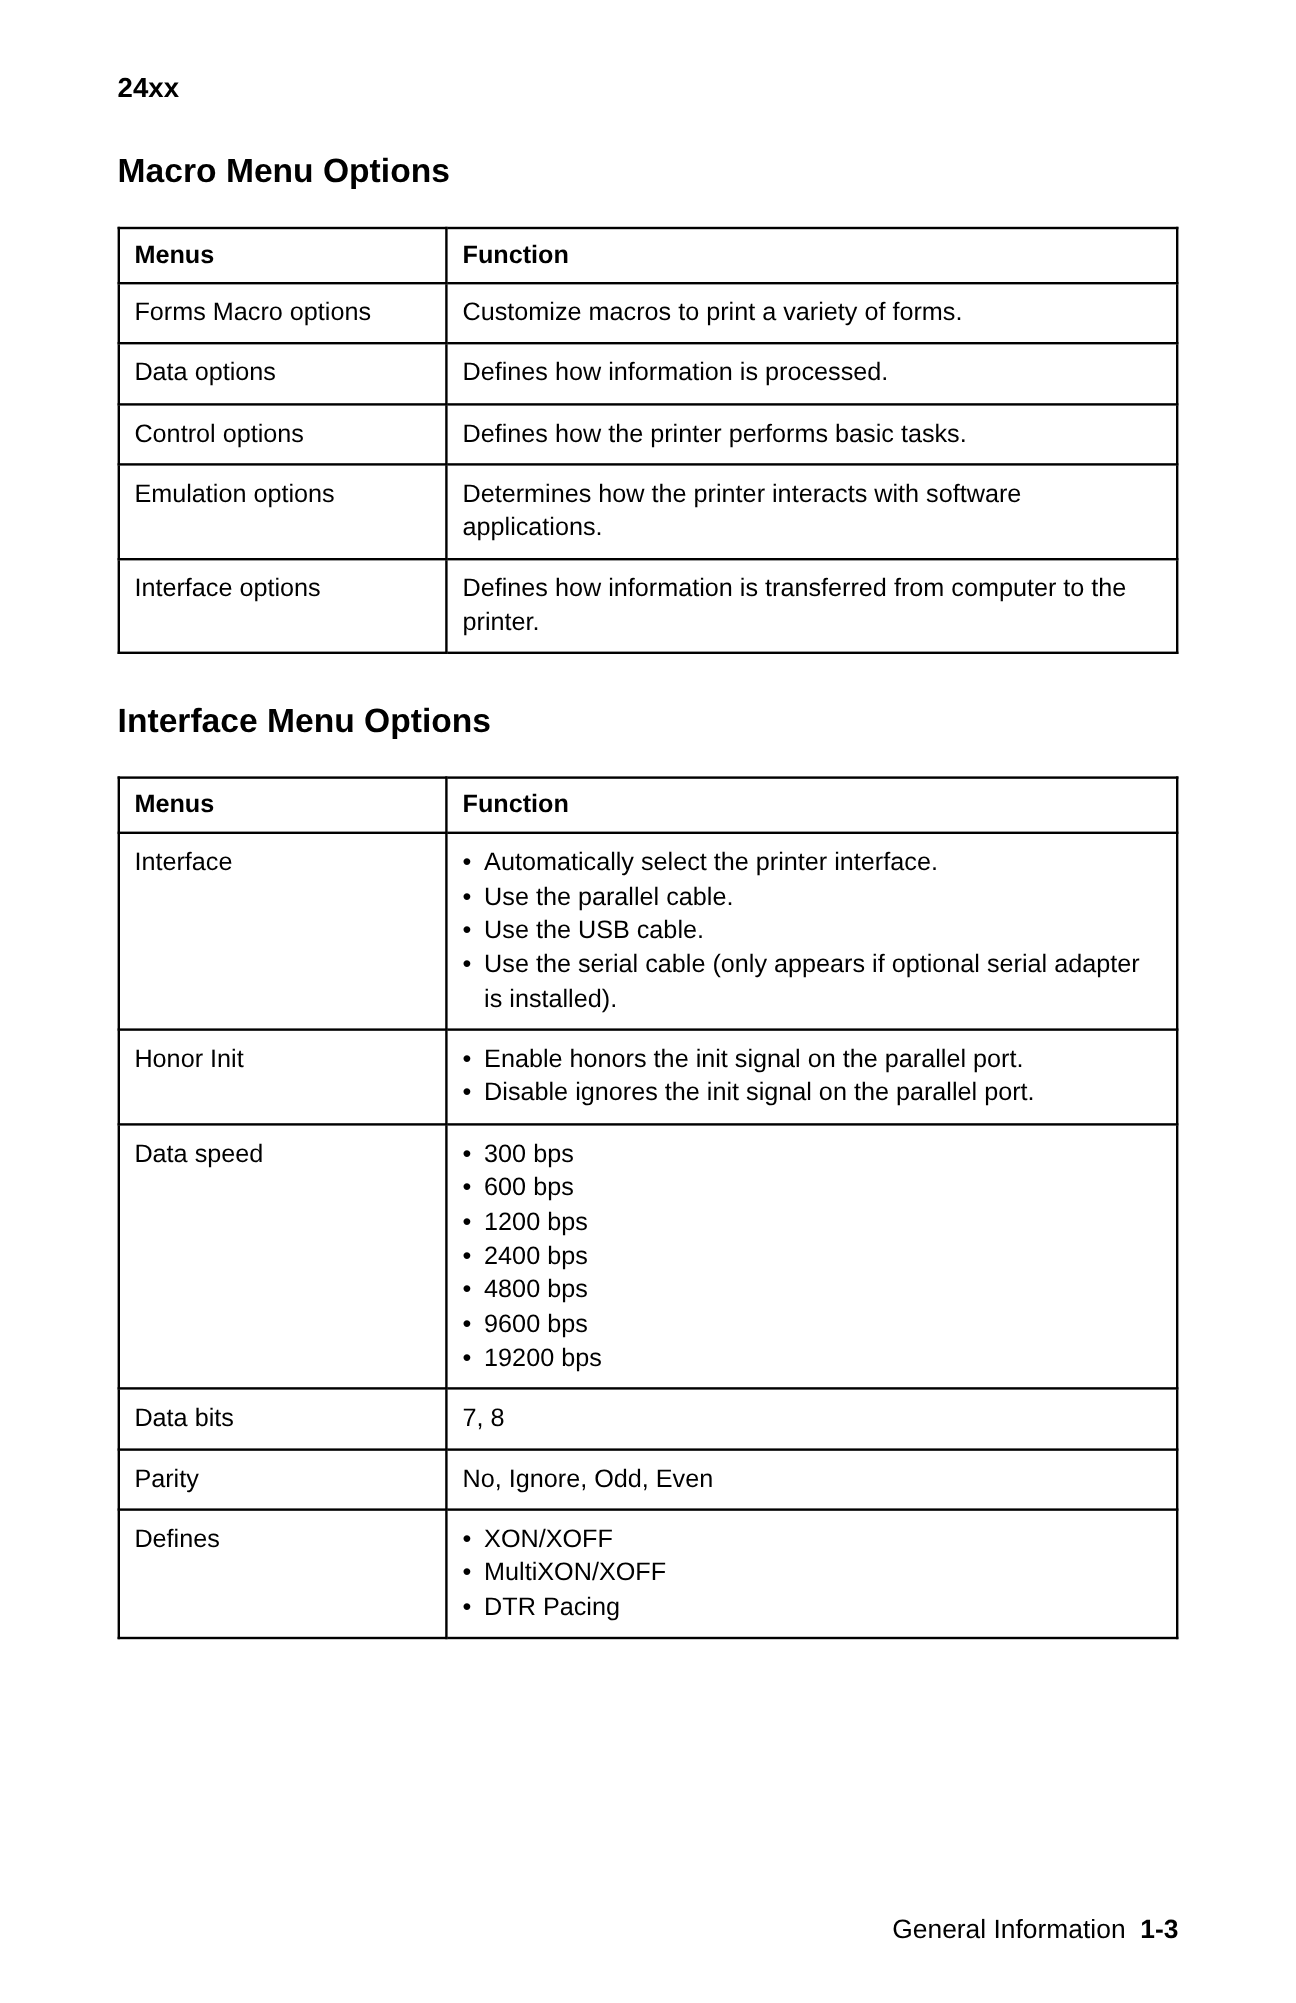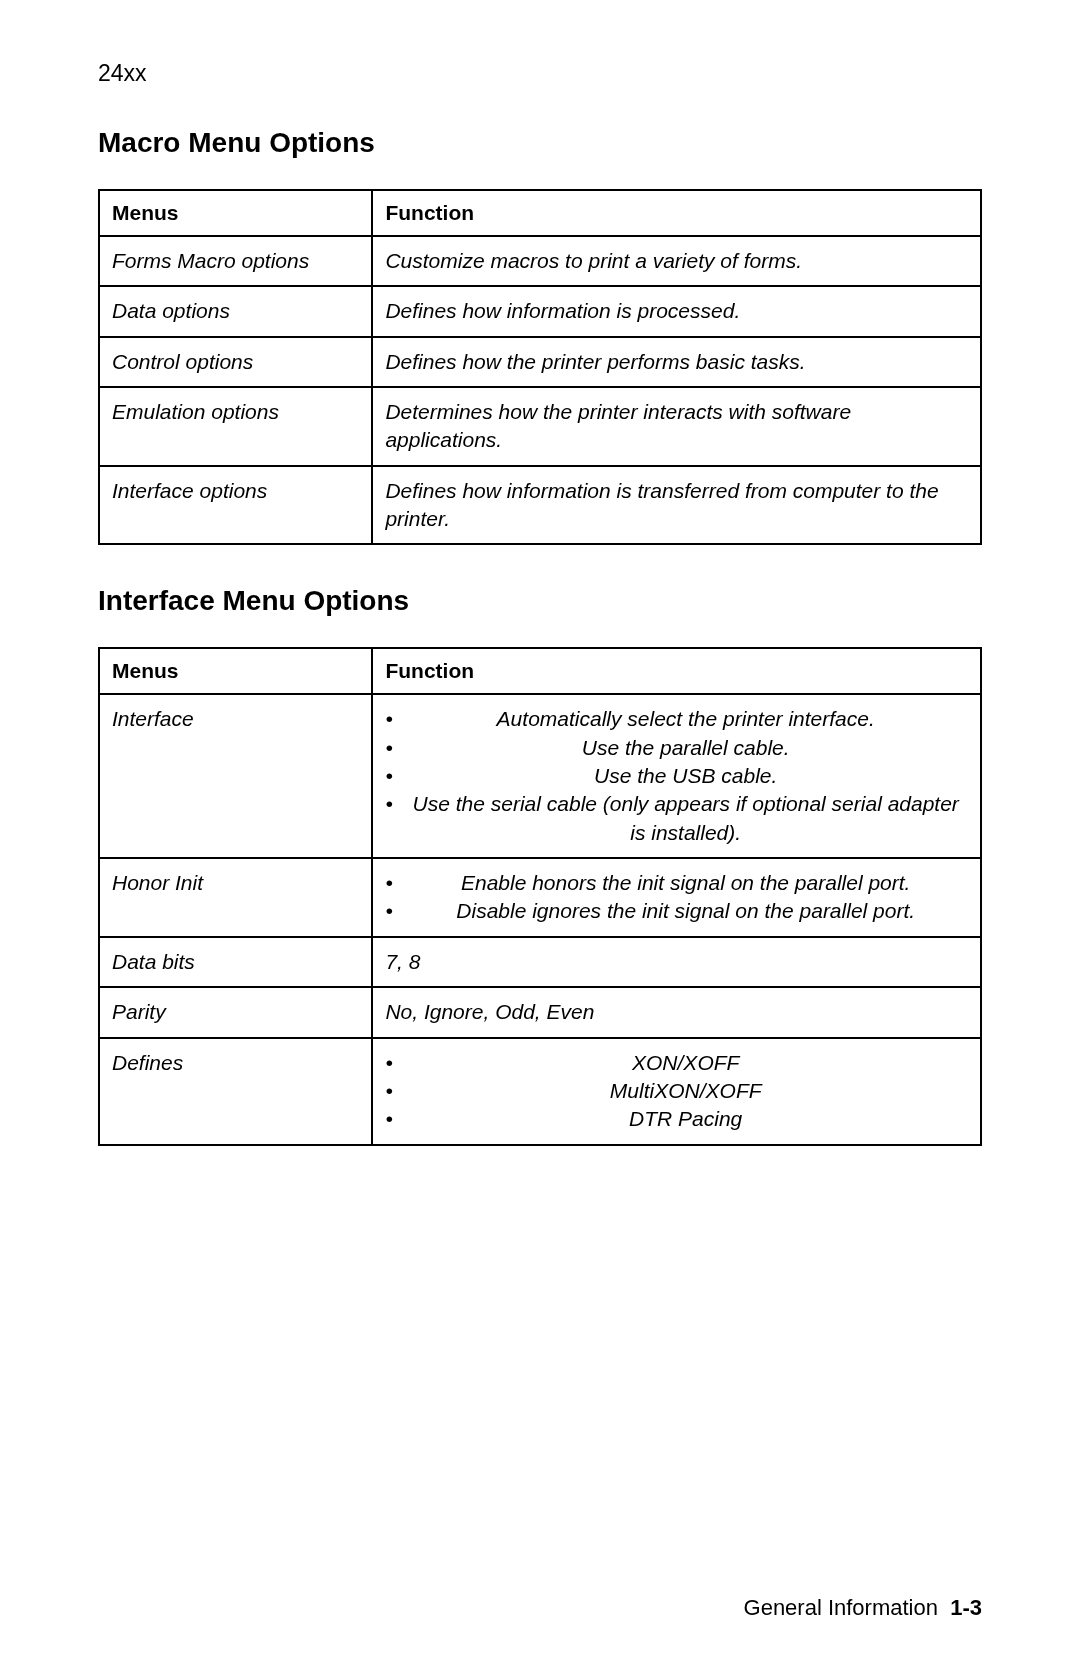--- a/index.html
+++ b/index.html
@@ -11,21 +11,21 @@
   }
   .page {
     width: 1080px;
     height: 1669px;
     box-sizing: border-box;
     padding: 60px 98px 40px 98px;
     position: relative;
   }
   .hdr-model {
     font-size: 23px;
-    font-weight: normal;
+    font-weight: bold;
     margin-bottom: 40px;
   }
   h2.section {
     font-size: 28px;
     font-weight: bold;
     margin: 0 0 30px 0;
   }
   h2.section + table { margin-top: 0; }
   .gap { height: 40px; }
   table {
@@ -41,29 +41,27 @@
     text-align: left;
     font-weight: bold;
     font-size: 21px;
     padding: 10px 12px;
   }
   td {
     font-size: 21px;
     padding: 10px 12px;
     vertical-align: top;
     line-height: 1.35;
-    font-style: italic;
   }
   col.menus { width: 31%; }
   col.func  { width: 69%; }
   ul.bullets {
     list-style: none;
     margin: 0;
     padding: 0;
-    text-align: center;
   }
   ul.bullets li {
     position: relative;
     padding-left: 18px;
   }
   ul.bullets li::before {
     content: "•";
     position: absolute;
     left: 0;
     top: 0;
@@ -153,20 +151,34 @@
       <tr>
         <td>Honor Init</td>
         <td>
           <ul class="bullets">
             <li>Enable honors the init signal on the parallel port.</li>
             <li>Disable ignores the init signal on the parallel port.</li>
           </ul>
         </td>
       </tr>
       <tr>
+        <td>Data speed</td>
+        <td>
+          <ul class="bullets">
+            <li>300 bps</li>
+            <li>600 bps</li>
+            <li>1200 bps</li>
+            <li>2400 bps</li>
+            <li>4800 bps</li>
+            <li>9600 bps</li>
+            <li>19200 bps</li>
+          </ul>
+        </td>
+      </tr>
+      <tr>
         <td>Data bits</td>
         <td>7, 8</td>
       </tr>
       <tr>
         <td>Parity</td>
         <td>No, Ignore, Odd, Even</td>
       </tr>
       <tr>
         <td>Defines</td>
         <td>

